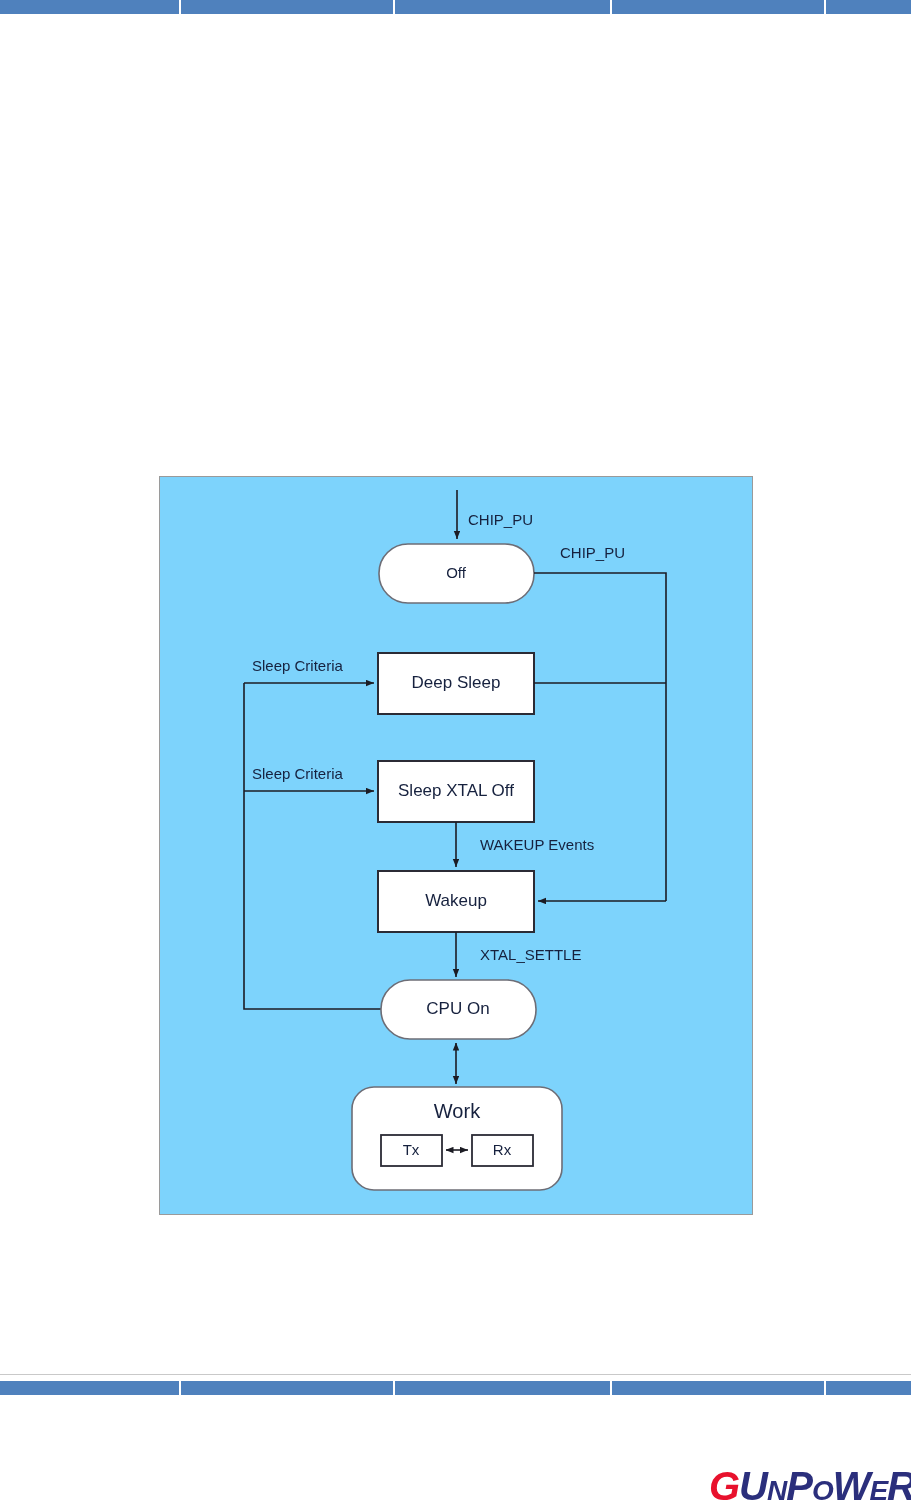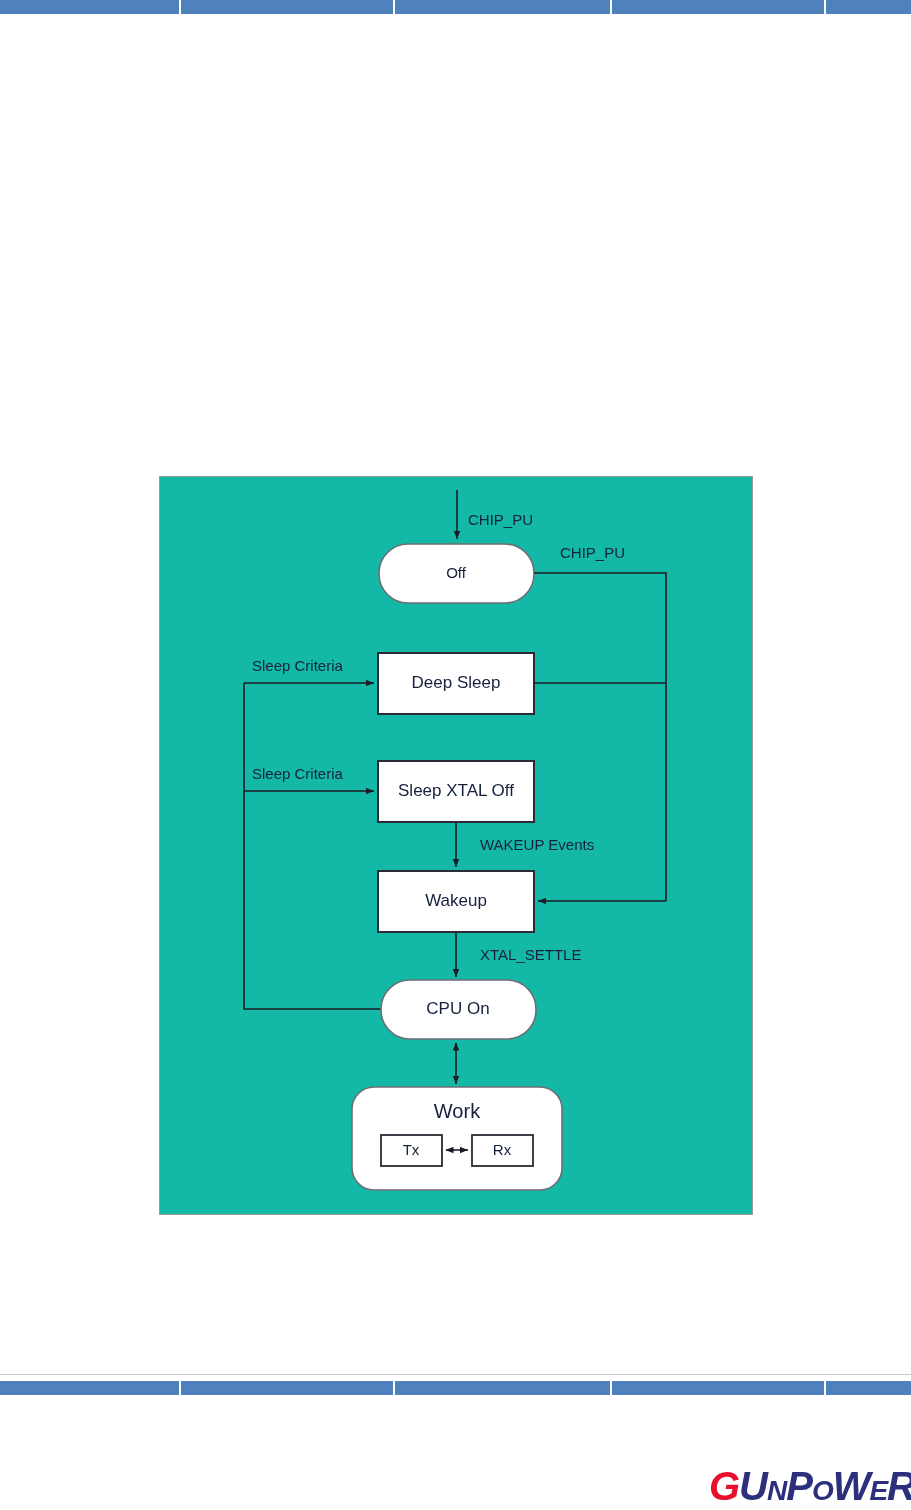--- a/index.html
+++ b/index.html
@@ -47,21 +47,21 @@
 
   
   .diagram-frame {
     position: absolute;
     left: 159px;
     top: 476px;
     width: 594px;
     height: 739px;
     border: 1px solid #9a9a9a;
     box-sizing: border-box;
-    background: #14b8a6;
+    background: #7dd3fc;
   }
   .diagram-svg {
     position: absolute;
     left: 0;
     top: 0;
   }
 
   
   text.node-label {
     font-family: "Liberation Sans", sans-serif;

